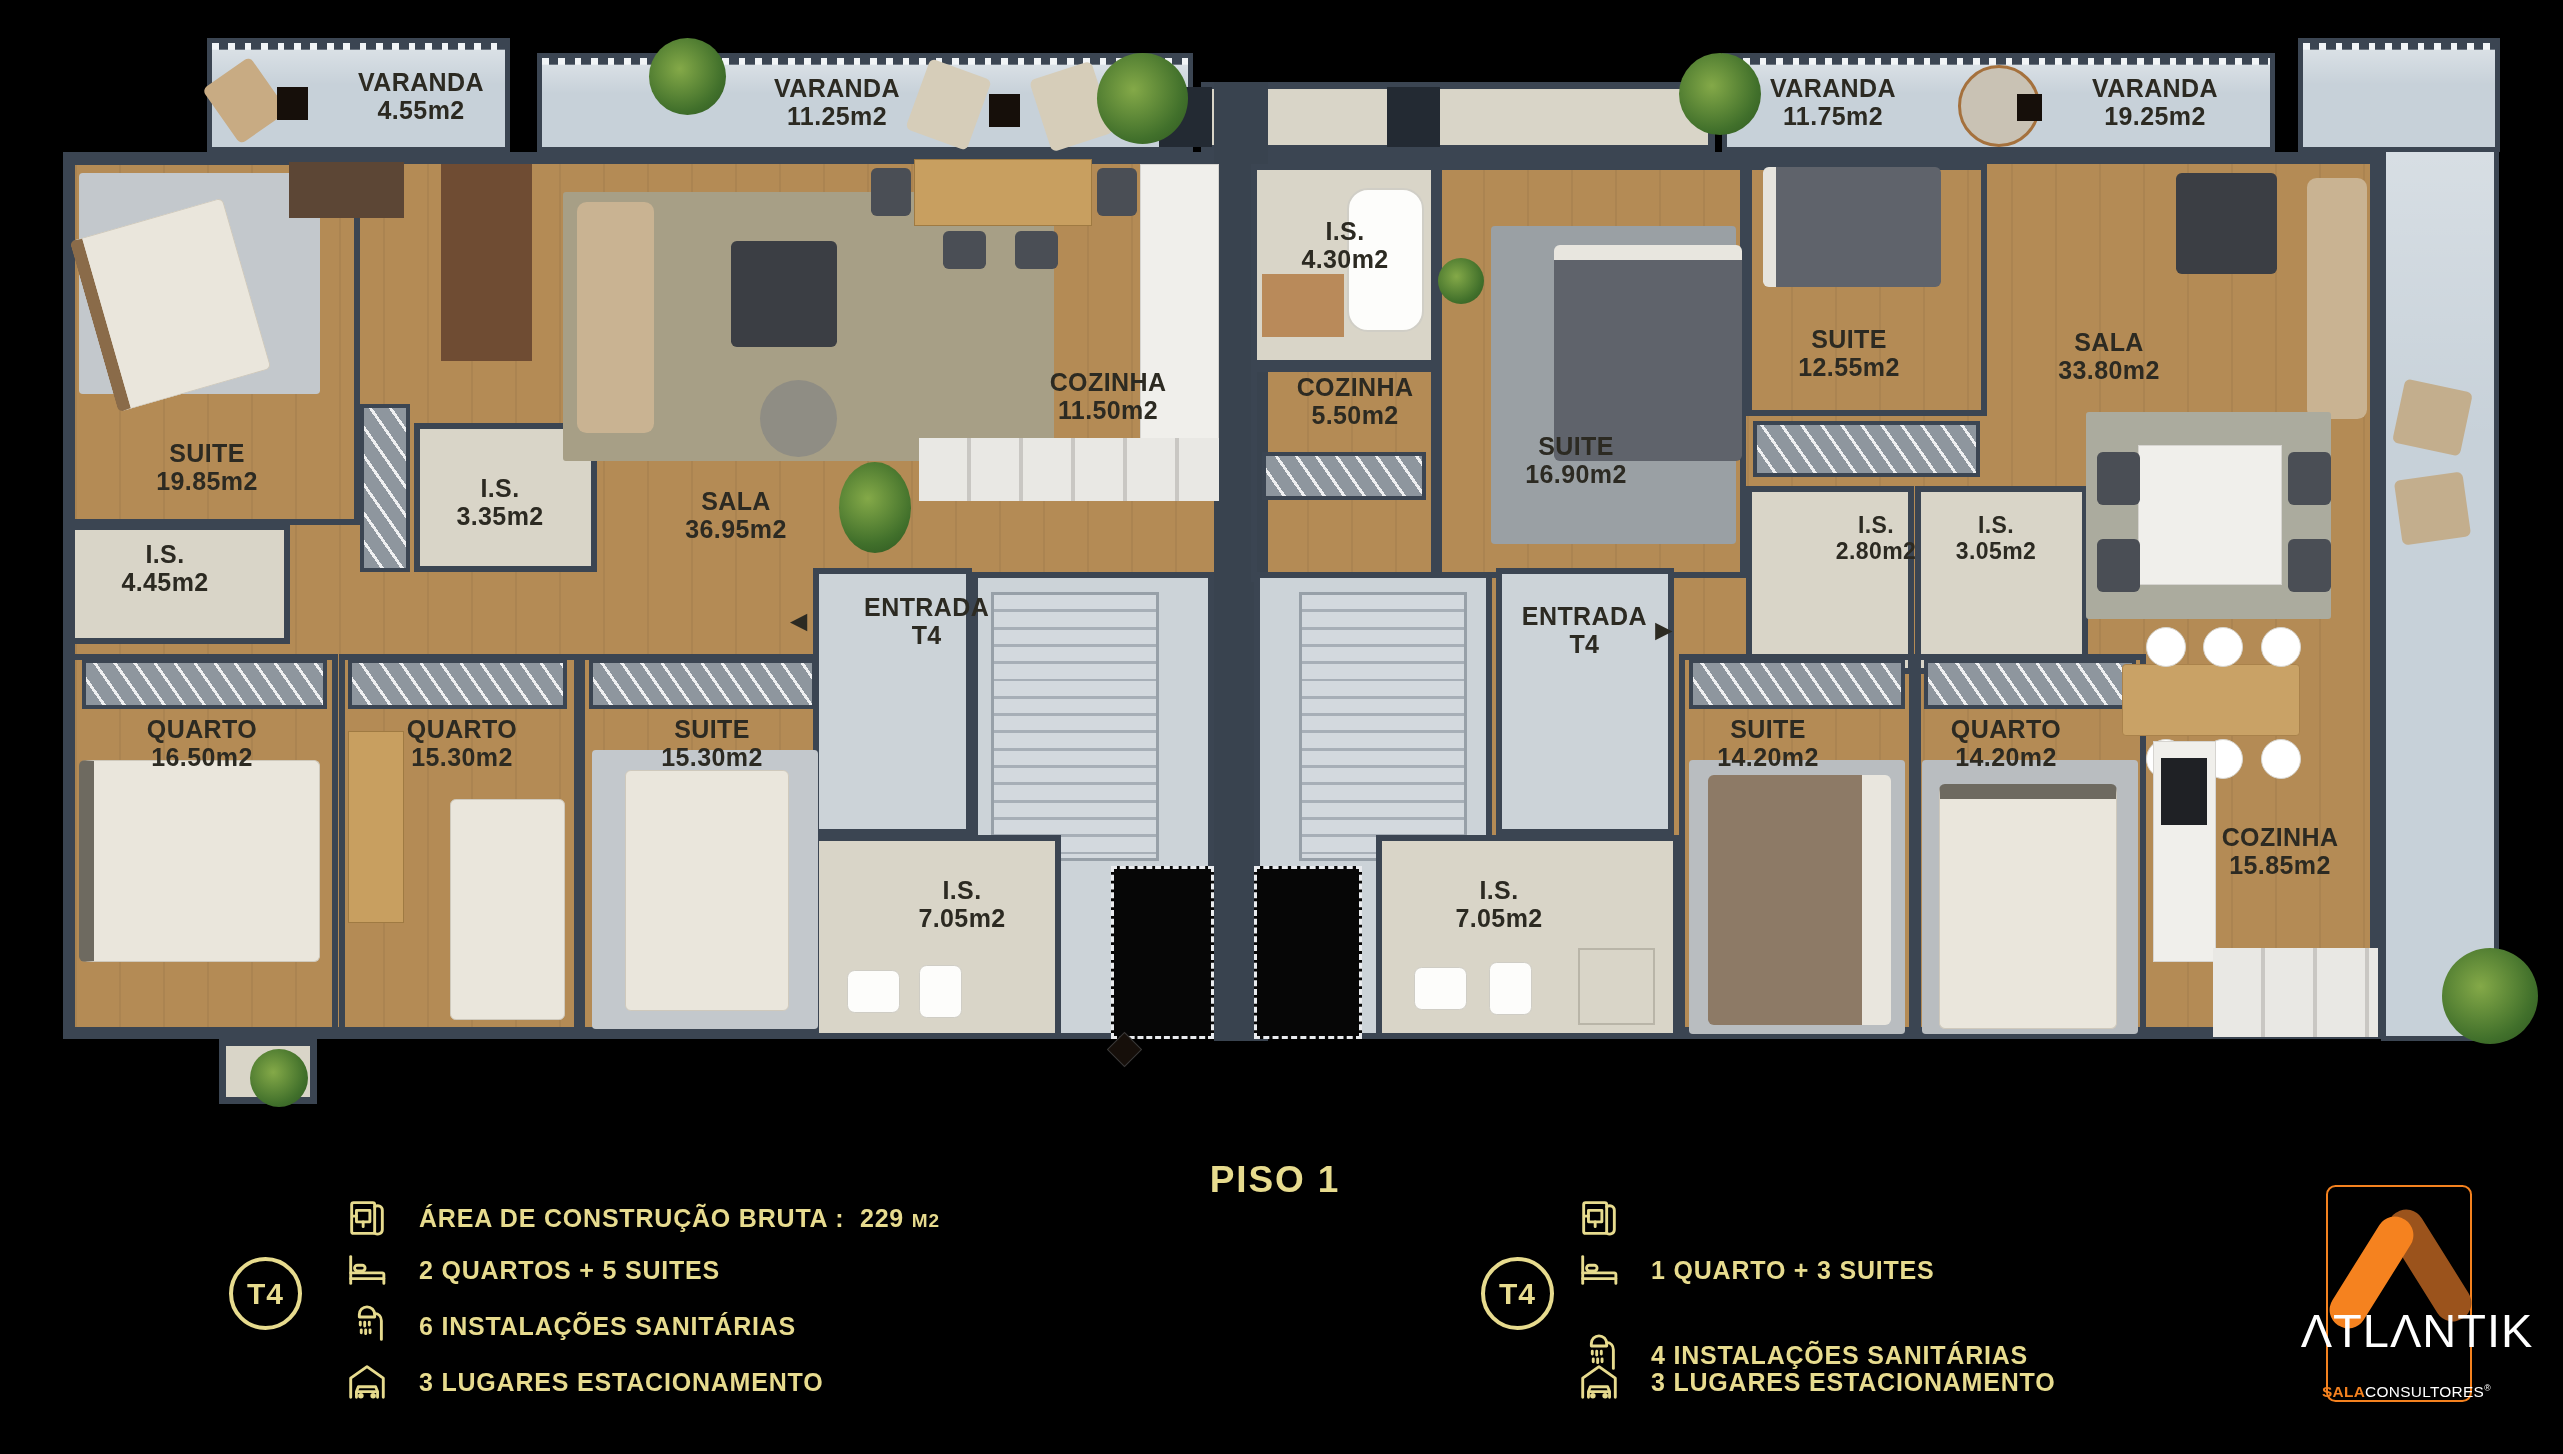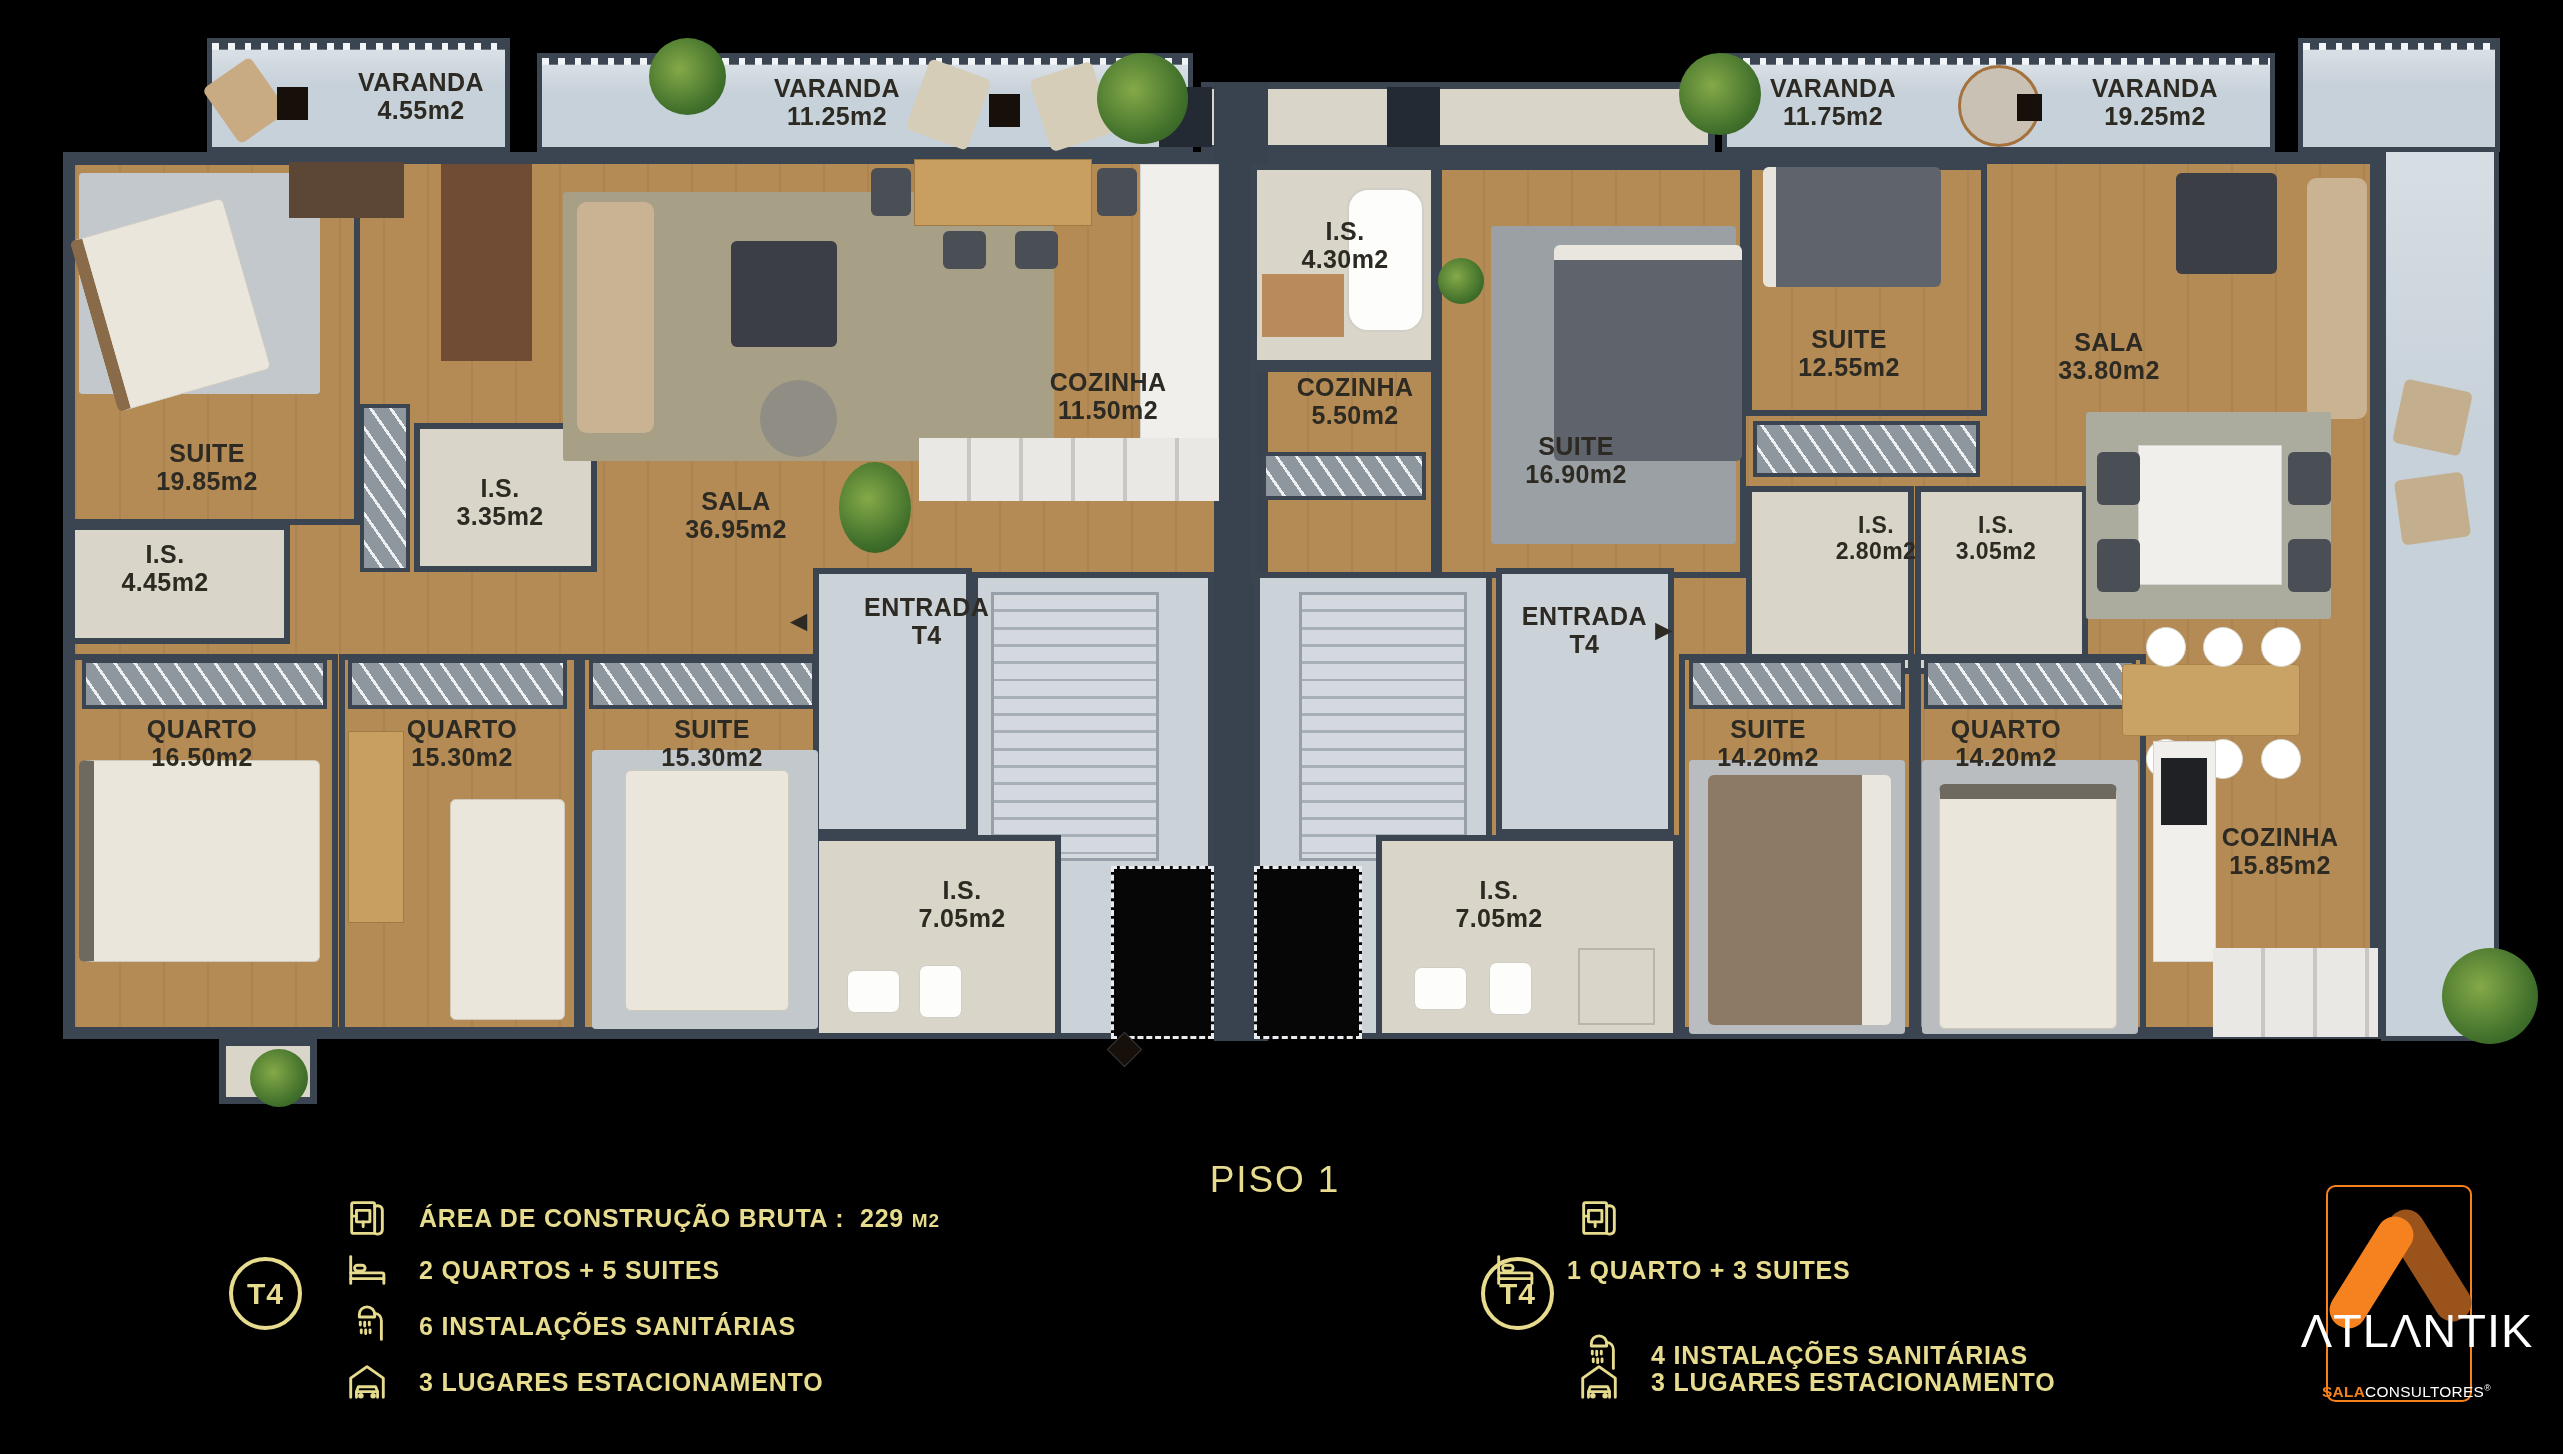--- a/index.html
+++ b/index.html
@@ -41,21 +41,21 @@
   .plant{border-radius:50%;background:radial-gradient(circle at 40% 40%,#84a948,#41702b 65%,#2c5420);}
   .marker{background:#160f0a;}
   
   .lbl{position:absolute;transform:translate(-50%,-50%);text-align:center;color:#2c2a22;
        font-weight:700;font-size:25px;line-height:1.12;letter-spacing:0.4px;white-space:nowrap;}
   .lbl span{display:block;}
   .ent{display:flex;align-items:center;gap:8.7px;}
   .ent .arr{font-size:21px;}
   .ent div span{display:block;margin-left:48px;}
   .piso{position:absolute;transform:translate(-50%,-50%);color:#e7db8e;font-size:37px;
-        font-weight:400;letter-spacing:1.9px;}
+        font-weight:700;letter-spacing:1.9px;}
   .badge{position:absolute;box-sizing:border-box;width:73px;height:73px;border:4.8px solid #e7db8e;
          border-radius:50%;display:flex;align-items:center;justify-content:center;
          color:#e7db8e;font-weight:700;font-size:30px;letter-spacing:1px;}
   .lrow{position:absolute;display:flex;align-items:center;color:#e7db8e;font-size:25px;
         font-weight:700;letter-spacing:0.8px;white-space:nowrap;}
   .lrow .ico{width:46px;height:46px;flex:0 0 auto;}
   .lrow .txt{margin-left:29px;}
   .lrow svg{stroke:#e7db8e;fill:none;stroke-width:1.5;stroke-linecap:round;stroke-linejoin:round;}
   .m2{font-size:19px;}
   
@@ -351,21 +351,21 @@
       <span>T4</span>
     </div>
   <div class="lrow" style="left:1576px;top:1195px">
     <svg class="ico" viewBox="0 0 24 24">
         <rect x="4" y="4" width="12" height="16" rx="1"></rect>
         <path d="M16 6c2-1 4 0 4 2v10c0 2-2 3-4 2"></path>
         <rect x="6.5" y="8" width="7" height="6"></rect>
         <path d="M10 14v2.5M6.5 11H4.5"></path>
       </svg>
   </div>
-  <div class="lrow" style="left:1492px;top:1247px">
+  <div class="lrow" style="left:1576px;top:1247px">
     <svg class="ico" viewBox="0 0 24 24">
         <path d="M3.5 5v14"></path>
         <rect x="5.5" y="9.5" width="5.5" height="3" rx="1.5"></rect>
         <path d="M3.5 13.5H20a.8.8 0 0 1 .8.8V19"></path>
         <path d="M3.5 16.5h17.3"></path>
       </svg>
     <span class="txt">1 QUARTO + 3 SUITES</span>
   </div>
   <div class="lrow" style="left:1576px;top:1332px">
     <svg class="ico" viewBox="0 0 24 24">

